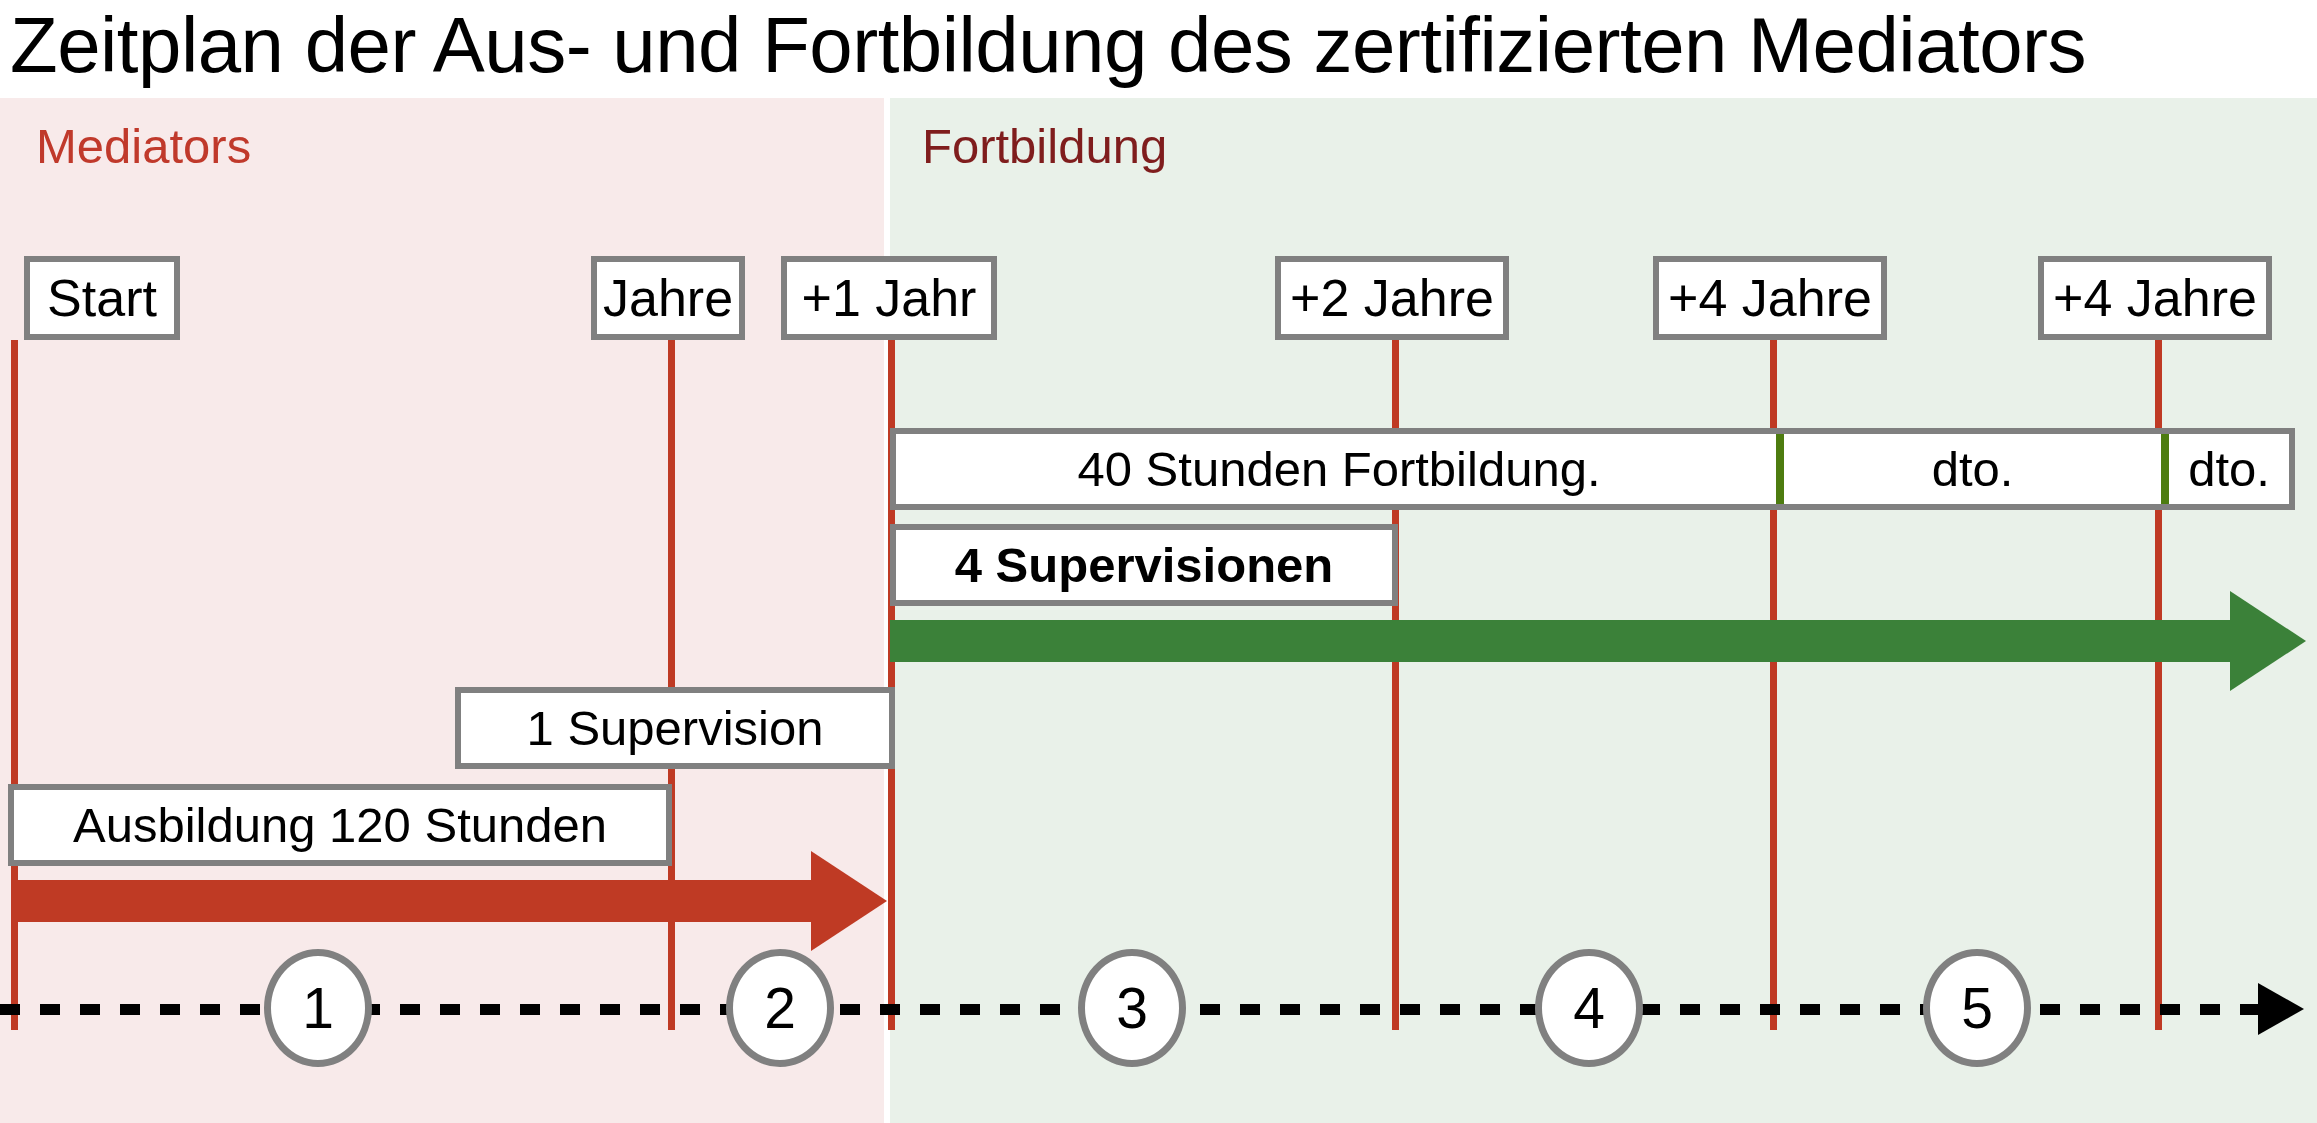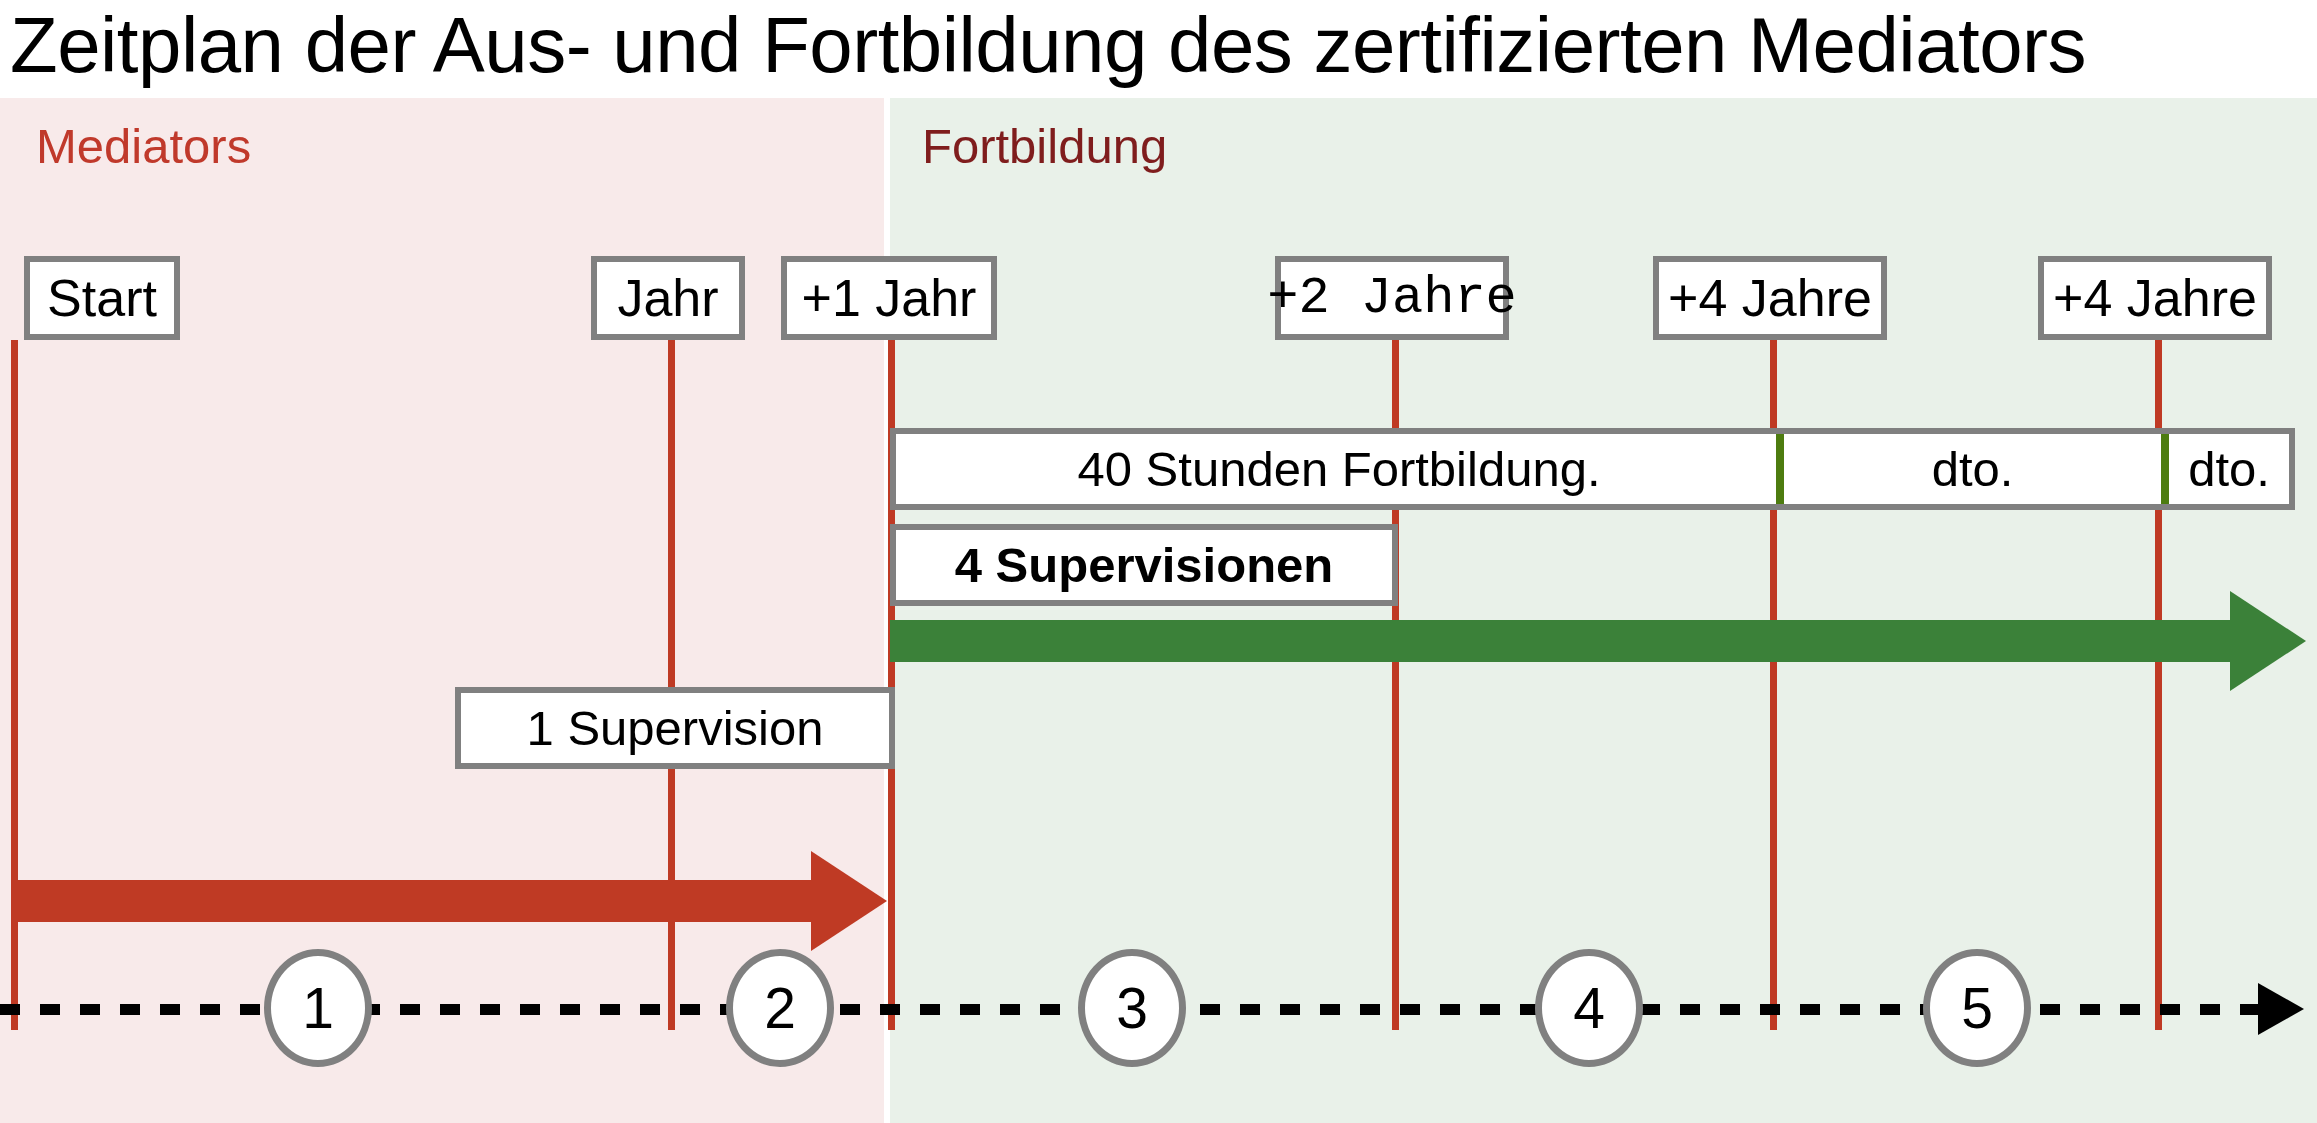--- a/index.html
+++ b/index.html
@@ -175,26 +175,26 @@
   <div class="mstone-line" style="left:668px;  top:340px; height:690px;"></div>
   <div class="mstone-line" style="left:888px;  top:340px; height:690px;"></div>
   <div class="mstone-line" style="left:1392px; top:340px; height:690px;"></div>
   <div class="mstone-line" style="left:1770px; top:340px; height:690px;"></div>
   <div class="mstone-line" style="left:2155px; top:340px; height:690px;"></div>
 
   <div class="mstone-box" style="left:4px;    width:156px;margin-left:20px;">
     <span>Start</span>
   </div>
   <div class="mstone-box" style="left:591px;  width:154px;">
-    <span>Jahr</span>
+    <span>Jahre</span>
   </div>
   <div class="mstone-box" style="left:781px;  width:216px;">
     <span>+1 Jahr</span>
   </div>
-  <div class="mstone-box" style="left:1275px; width:234px;font-family:Liberation Mono, monospace;">
+  <div class="mstone-box" style="left:1275px; width:234px;">
     <span>+2 Jahre</span>
   </div>
   <div class="mstone-box" style="left:1653px; width:234px;">
     <span>+4 Jahre</span>
   </div>
   <div class="mstone-box" style="left:2038px; width:234px;">
     <span>+4 Jahre</span>
   </div>
 
   <div class="bar" style="left:890px; top:428px; width:1405px;">
@@ -214,20 +214,25 @@
       <span>4 Supervisionen</span>
     </div>
   </div>
 
   <div class="bar" style="left:455px; top:687px; width:440px;">
     <div class="bar-seg" style="flex:1 1 auto;">
       <span>1 Supervision</span>
     </div>
   </div>
 
+  <div class="bar" style="left:8px; top:784px; width:664px;">
+    <div class="bar-seg" style="flex:1 1 auto;">
+      <span>Ausbildung 120 Stunden</span>
+    </div>
+  </div>
 
   <div class="arrow-shaft" id="arrow-red-shaft" style="left:11px; top:880px; width:800px;"></div>
   <div class="arrow-head" id="arrow-red-head" style="left:811px; top:851px;"></div>
 
   <div class="arrow-shaft" id="arrow-green-shaft" style="left:890px; top:620px; width:1340px;"></div>
   <div class="arrow-head" id="arrow-green-head" style="left:2230px; top:591px;"></div>
 
   <div id="axis-dots"></div>
   <div id="axis-head"></div>
 

